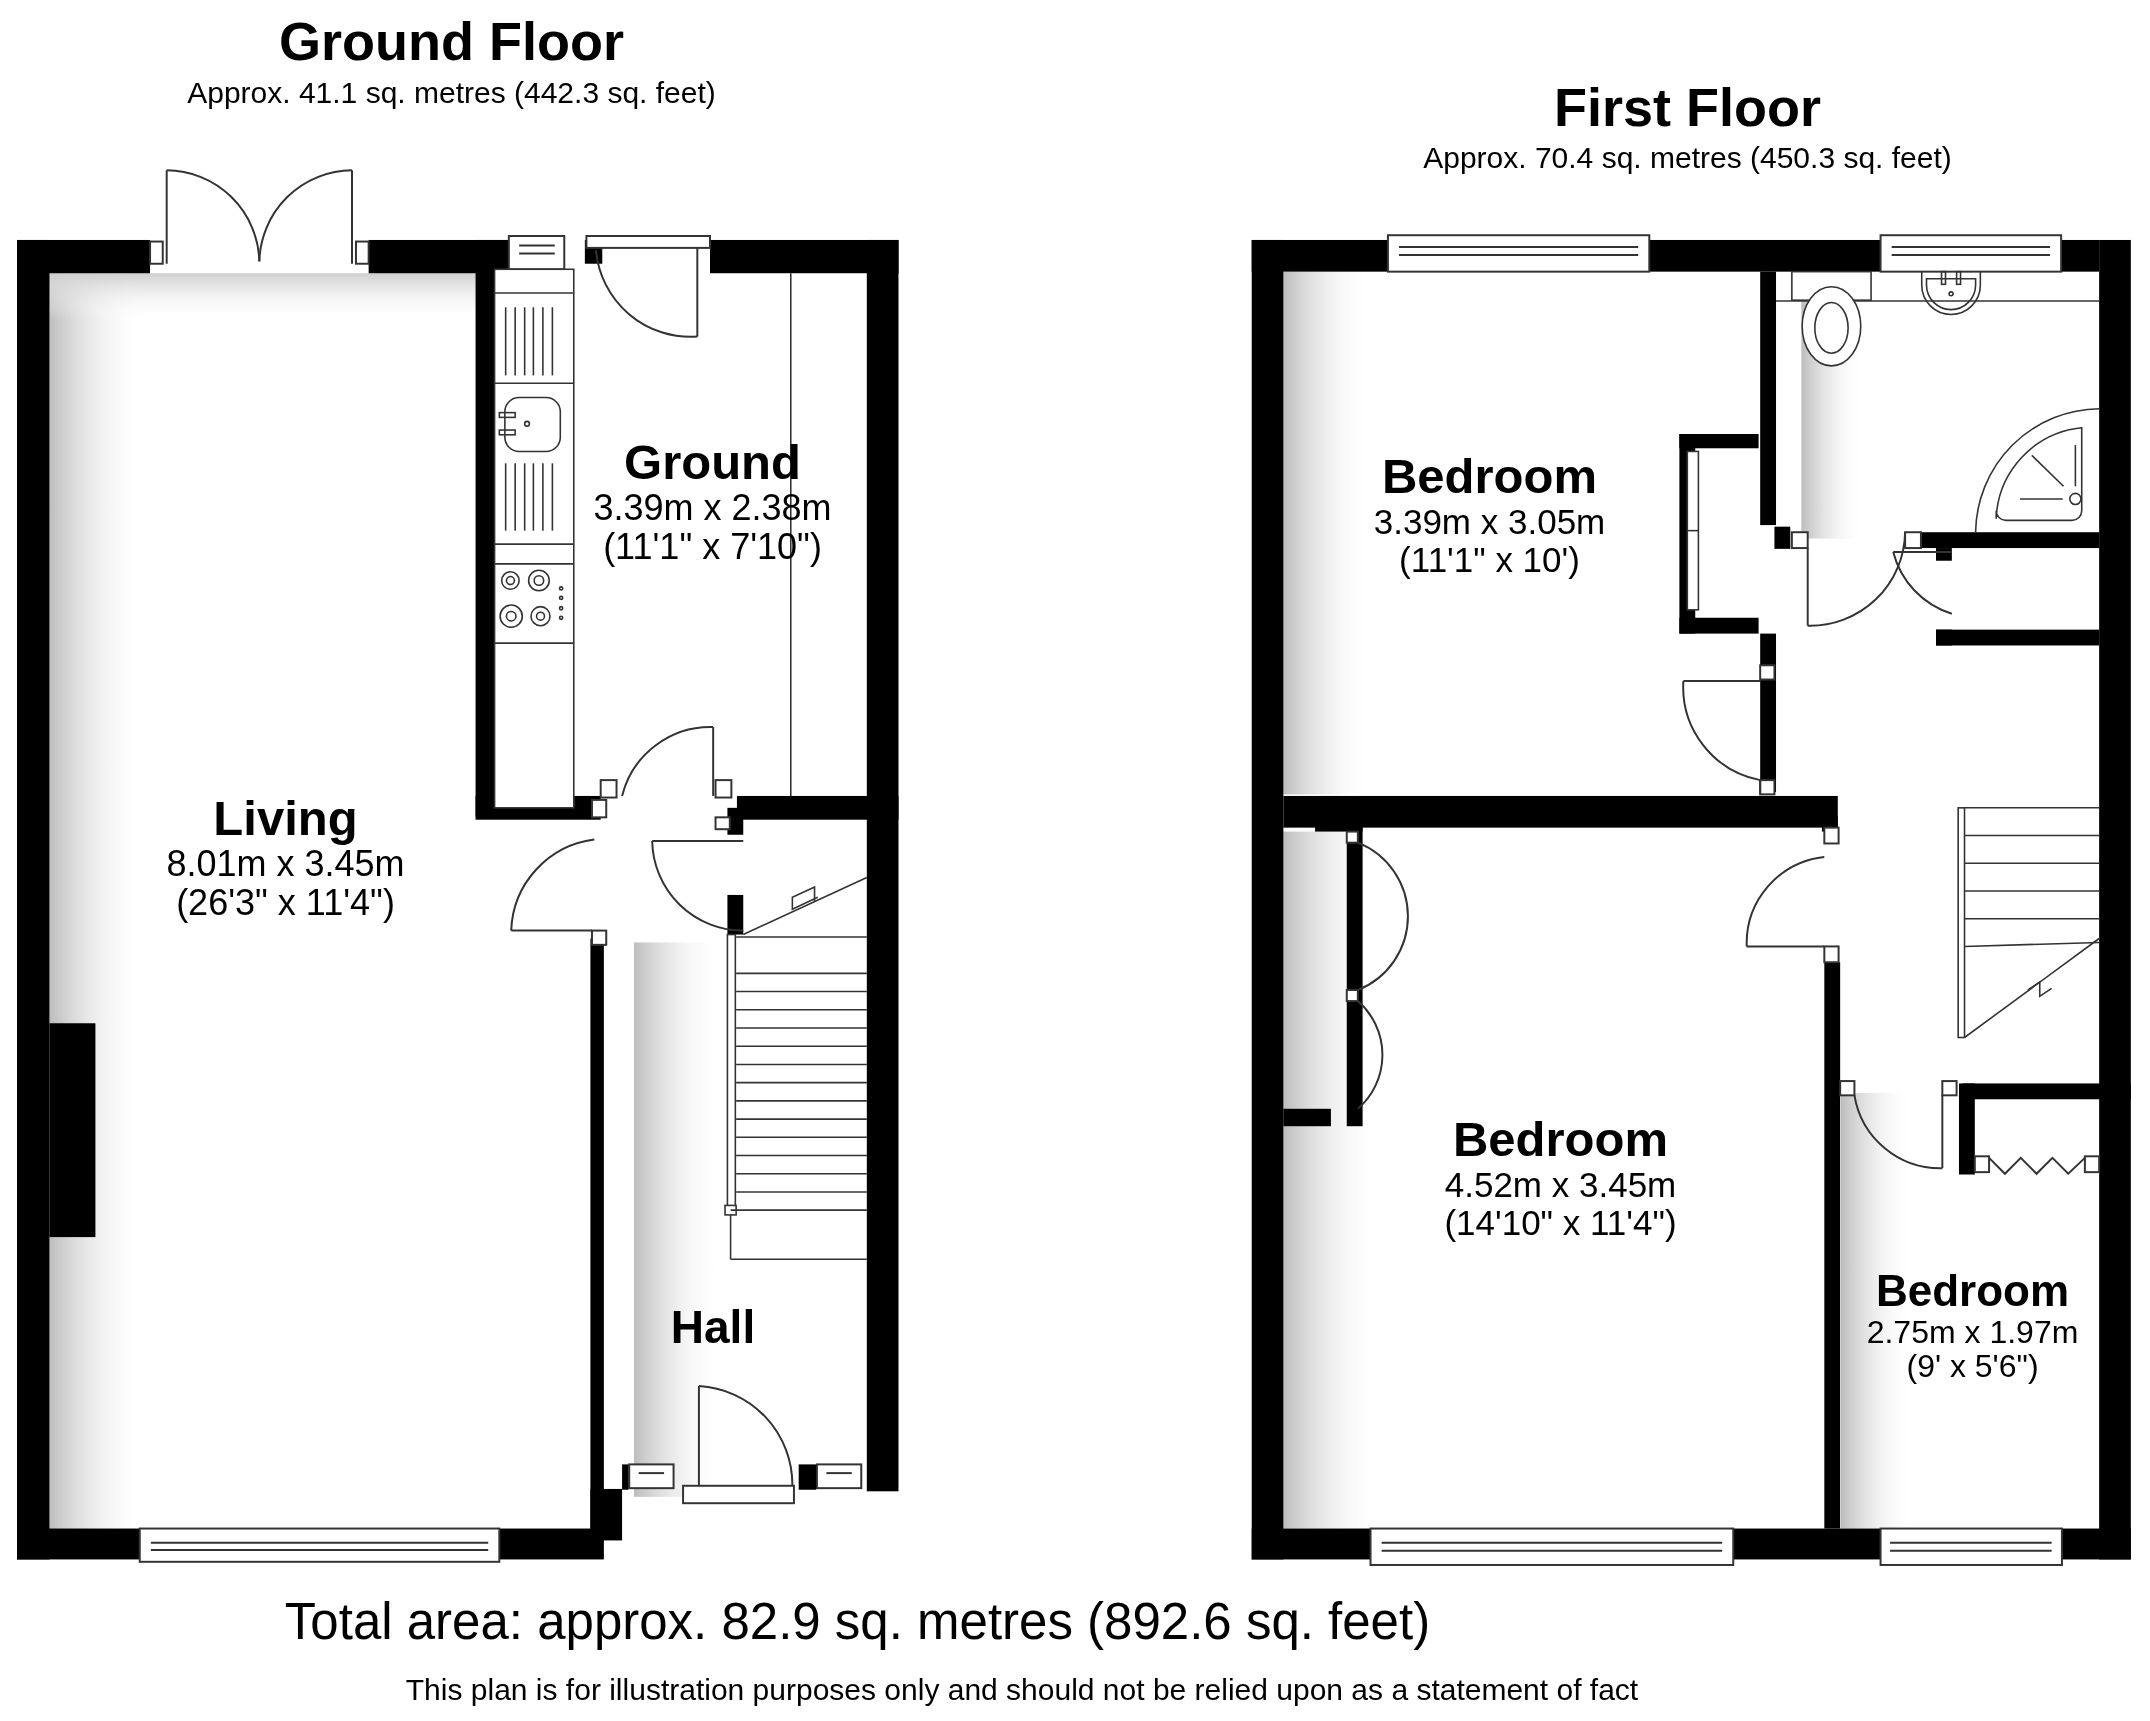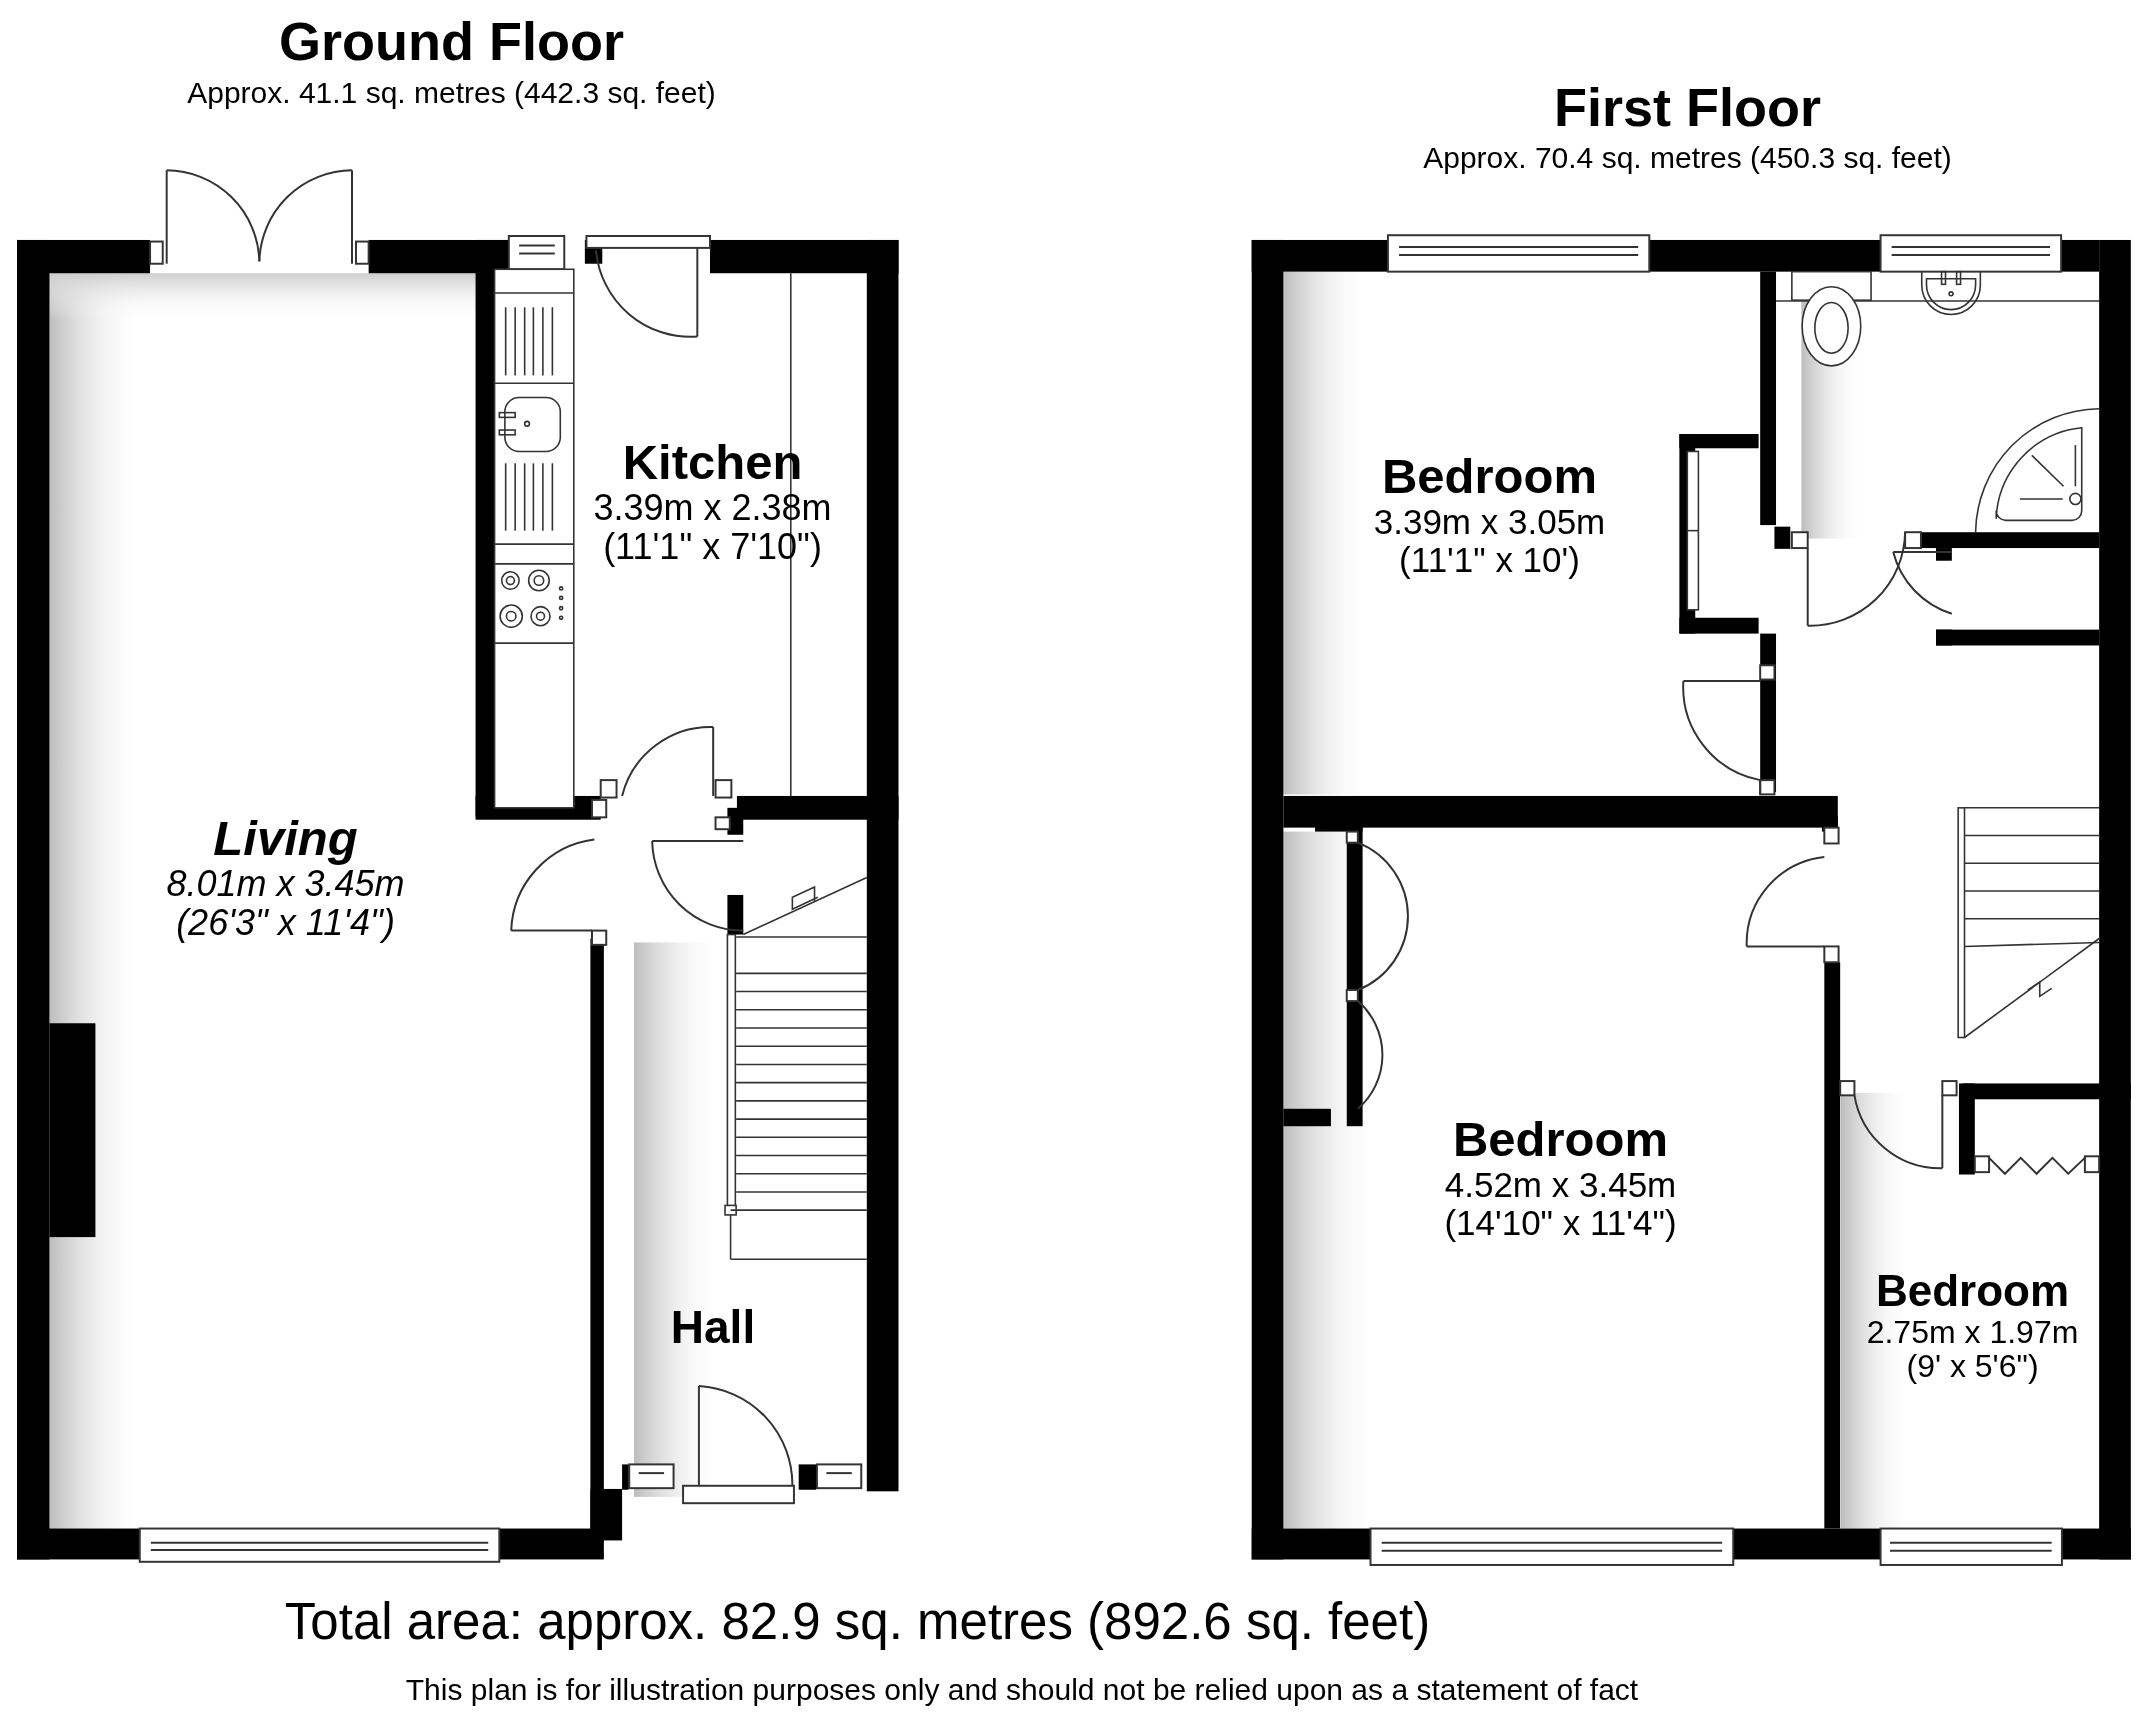--- a/index.html
+++ b/index.html
@@ -326,26 +326,26 @@
       <line x1="2480" y1="1125" x2="2650" y2="1125"></line>
       <line x1="2480" y1="1160" x2="2650" y2="1160"></line>
       <line x1="2480" y1="1195" x2="2650" y2="1190"></line>
       <line x1="2480" y1="1310" x2="2650" y2="1185"></line>
       <polyline points="2560,1250 2575,1240 2575,1258 2590,1248"></polyline>
     </g>
   </g>
 </svg>
 
 <div class="room-label" style="left:570px; top:436px; width:285px;">
-  <span class="room-name" style="font-size:49px;">Kitchen</span>
+  <span class="room-name" style="font-size:49px;">Ground</span>
   <span class="room-dim" style="font-size:36px;">3.39m x 2.38m</span>
   <span class="room-dim" style="font-size:36px;">(11'1" x 7'10")</span>
 </div>
 
-<div class="room-label" style="left:119px; top:812px; width:333px;font-style:italic;">
+<div class="room-label" style="left:119px; top:792px; width:333px;">
   <span class="room-name" style="font-size:49px;">Living</span>
   <span class="room-dim" style="font-size:36px;">8.01m x 3.45m</span>
   <span class="room-dim" style="font-size:36px;">(26'3" x 11'4")</span>
 </div>
 
 <div class="room-label" style="left:634px; top:1287px; width:158px;margin-top:16px;">
   <span class="room-name" style="font-size:46px;">Hall</span>
 </div>
 
 <div class="room-label" style="left:1331px; top:450px; width:317px;">

